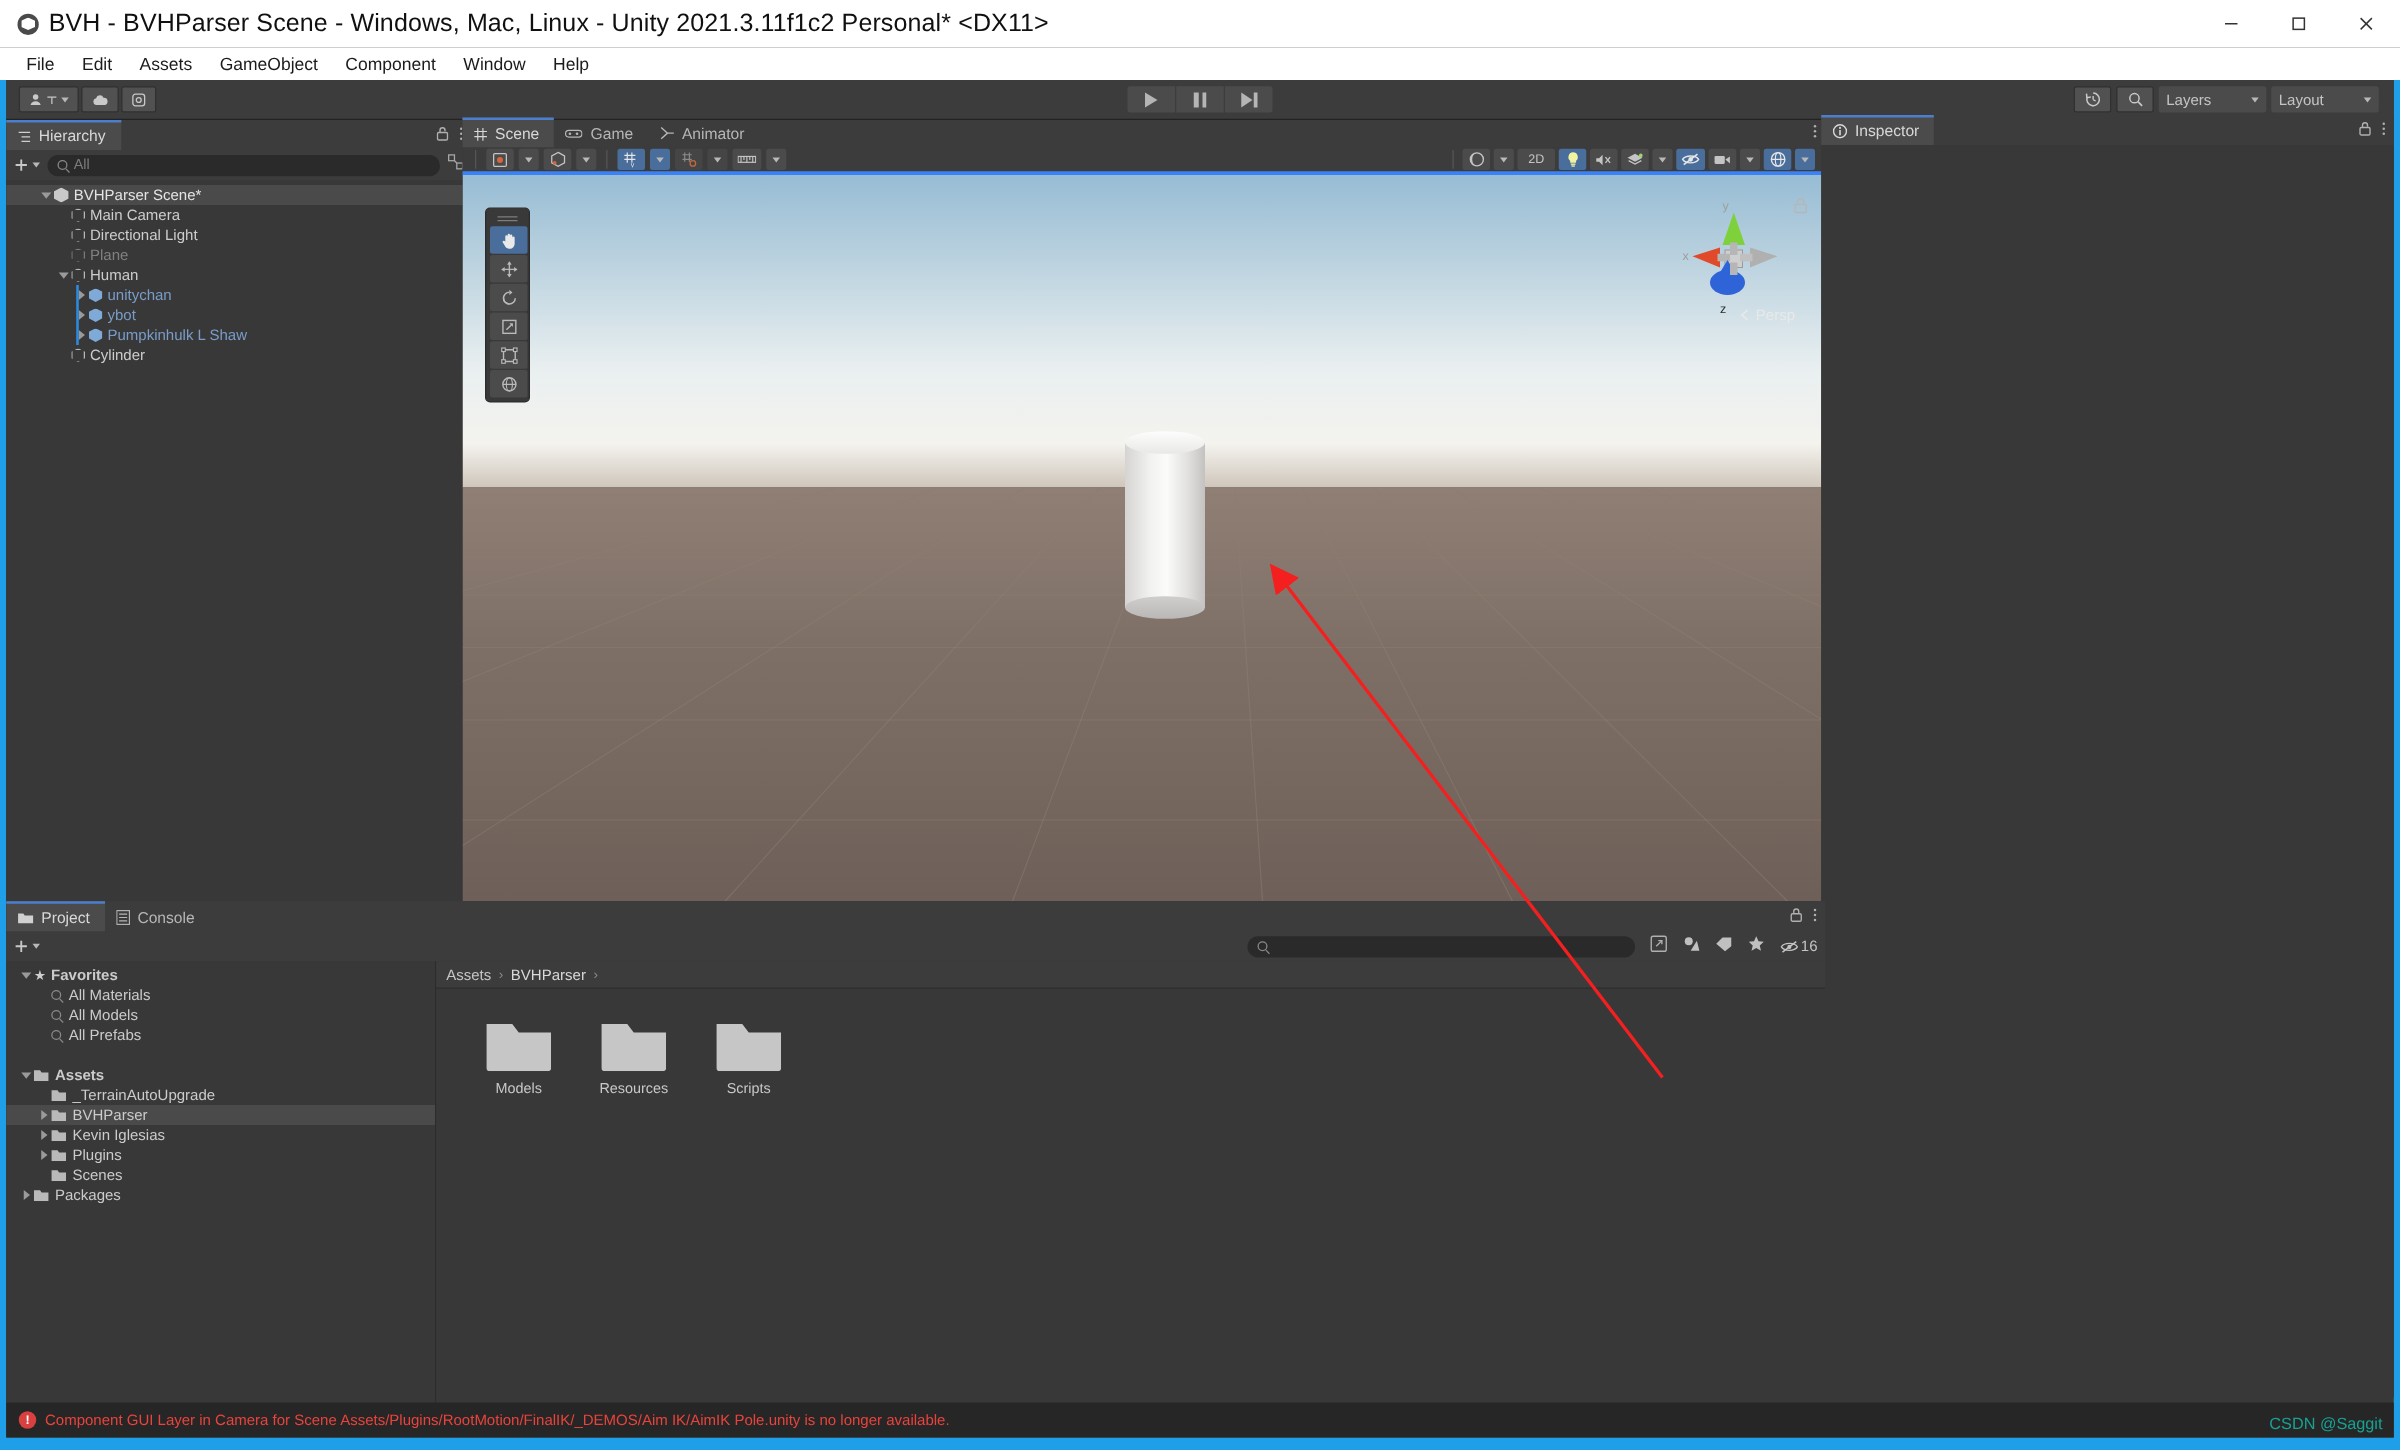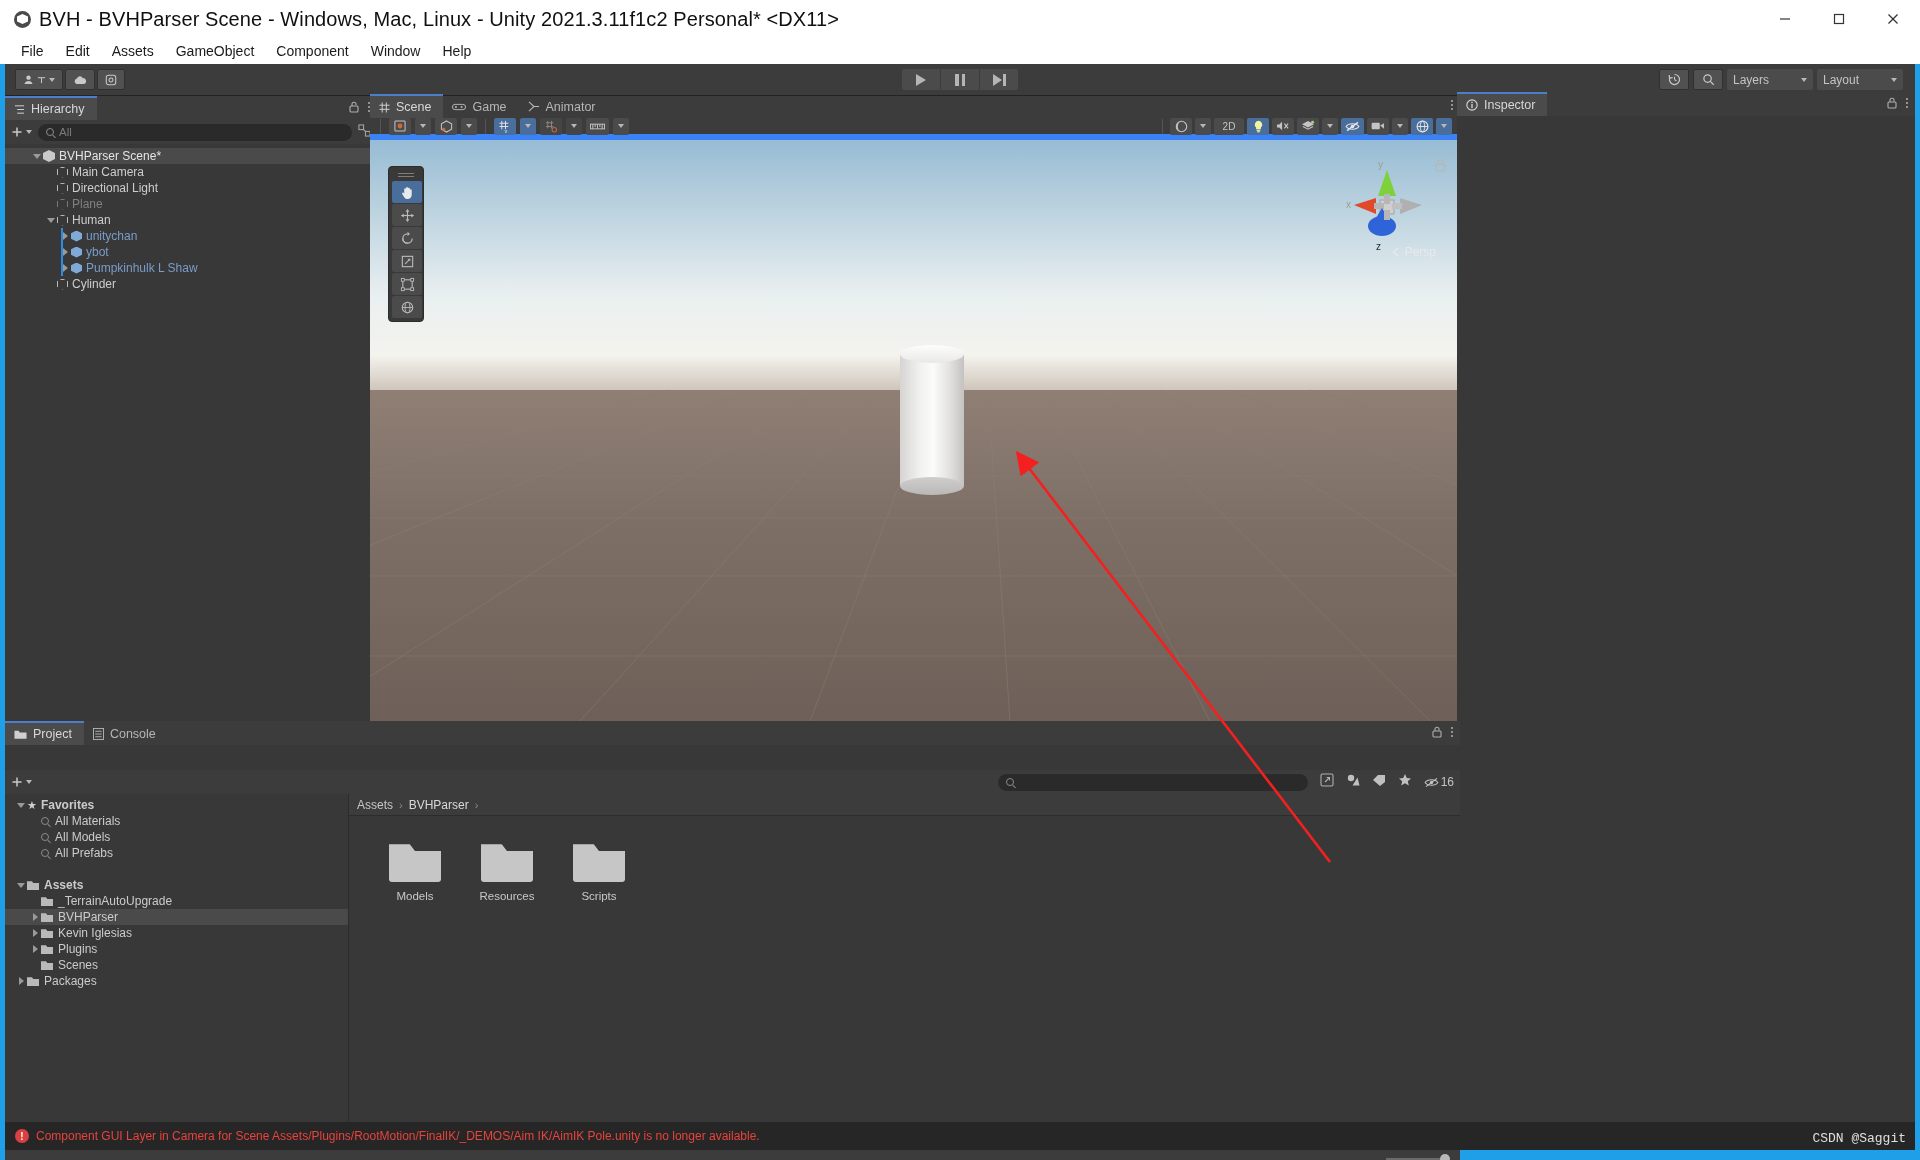--- a/index.html
+++ b/index.html
@@ -115,21 +115,21 @@
   }
   .unity-ico { width: 12px; height: 12px; margin-right: 4px; flex: none; background: #c9c9c9; border-radius: 2px;
     clip-path: polygon(50% 0%, 100% 26%, 100% 74%, 50% 100%, 0% 74%, 0% 26%); }
   .nm-prefab { color: #7a9cc8; }
   .nm-dim { color: #808080; }
   .cube-dim { border-color: #7a7a7a; }
 
   
   #scene { left: 370px; top: 96px; width: 1090px; height: 625px; }
   .sc-tabbar { height: 22px; background: #3c3c3c; display: flex; align-items: flex-end; position: relative; }
-  .sc-toolbar { height: 22px; background: #3c3c3c; display: flex; align-items: center; padding: 0 6px; gap: 4px; position: relative; border-bottom: 6px solid #3b82f6; }
+  .sc-toolbar { height: 22px; background: #3c3c3c; display: flex; align-items: center; padding: 0 6px; gap: 4px; position: relative; border-bottom: 3px solid #3b82f6; }
   .sep { width: 1px; height: 15px; background: #555; margin: 0 4px; }
   .sbtn { height: 17px; min-width: 22px; background: #4b4b4b; border-radius: 2px; display: flex; align-items: center; justify-content: center; color: #c4c4c4; font-size: 10px; padding: 0 4px; }
   .sbtn.on { background: #4a6e9c; color: #e6e6e6; }
   .sbtn.sm { min-width: 16px; padding: 0 3px; }
   .sc-right { position: absolute; right: 8px; display: flex; align-items: center; gap: 3px; }
   .sc-canvas { position: absolute; left: 0; top: 44px; width: 1090px; height: 581px; overflow: hidden; }
   .sky {
     position: absolute; left: 0; top: 0; width: 100%; height: 43%;
     background: linear-gradient(to bottom, #97bcd4 0%, #bed4e0 30%, #e9eff0 62%, #f4f3ee 86%, #cfc6bb 100%);
   }
@@ -159,21 +159,21 @@
   .svt { width: 30px; height: 22px; display: flex; align-items: center; justify-content: center; border-radius: 2px; background: #4b4b4b; }
   .svt.on { background: #4a6e9c; }
 
   
   #inspector { left: 1457px; top: 92px; width: 458px; height: 1026px; background: #383838; text-align: right; }
   .insp-body { background: #383838; height: 1002px; }
 
   
   #project { left: 5px; top: 721px; width: 1455px; height: 401px; background: #383838; }
   .pj-tabbar { height: 24px; background: #3c3c3c; display: flex; align-items: flex-end; position: relative; }
-  .pj-toolbar { height: 24px; background: #3c3c3c; display: flex; align-items: center; padding: 0 6px; gap: 12px; margin-top: 25px; }
+  .pj-toolbar { height: 24px; background: #3c3c3c; display: flex; align-items: center; padding: 0 6px; gap: 12px; }
   .pj-search {
     width: 310px; height: 17px; background: #2a2a2a; border-radius: 9px; display: flex; align-items: center;
     padding: 0 8px; gap: 5px; color: #7c7c7c; font-size: 11.5px;
   }
   .pj-split { display: flex; height: 353px; }
   .pj-tree { width: 344px; background: #383838; border-right: 1px solid #2c2c2c; padding-top: 3px; }
   .pjrow { height: 16px; display: flex; align-items: center; font-size: 12px; color: #cbcbcb; padding-left: 4px; }
   .pjrow.sel { background: #4a4a4a; }
   .star { color: #cfcfcf; font-size: 11px; margin-right: 4px; }
   .folder-ico { width: 12px; height: 10px; margin-right: 5px; flex: none; background: #b9b9b9;
@@ -193,21 +193,21 @@
   .zoom-knob { position: absolute; right: -4px; top: -4px; width: 10px; height: 10px; border-radius: 50%; background: #b8b8b8; }
 
   
   .statusbar {
     position: absolute; left: 5px; bottom: 10px; width: 1910px; height: 28px; background: #262626;
     display: flex; align-items: center; padding: 0 10px; gap: 7px;
   }
   .err-dot { width: 14px; height: 14px; border-radius: 50%; background: #d94141; color: #fff;
     display: flex; align-items: center; justify-content: center; font-size: 10px; font-weight: bold; flex: none; }
   .err-text { color: #e8433c; font-size: 12px; }
-  .watermark { position: absolute; right: 14px; bottom: 14px; color: #ffffff; font-size: 13px; opacity: .85; font-family: Liberation Mono, monospace; }
+  .watermark { position: absolute; right: 14px; bottom: 14px; color: #14b8a6; font-size: 13px; opacity: .85; }
 
   
   .arrow-svg { position: absolute; left: 0; top: 0; width: 1920px; height: 1160px; pointer-events: none; }
 </style>
 </head>
 <body>
 
 <div id="app">
 
   <div class="titlebar">

